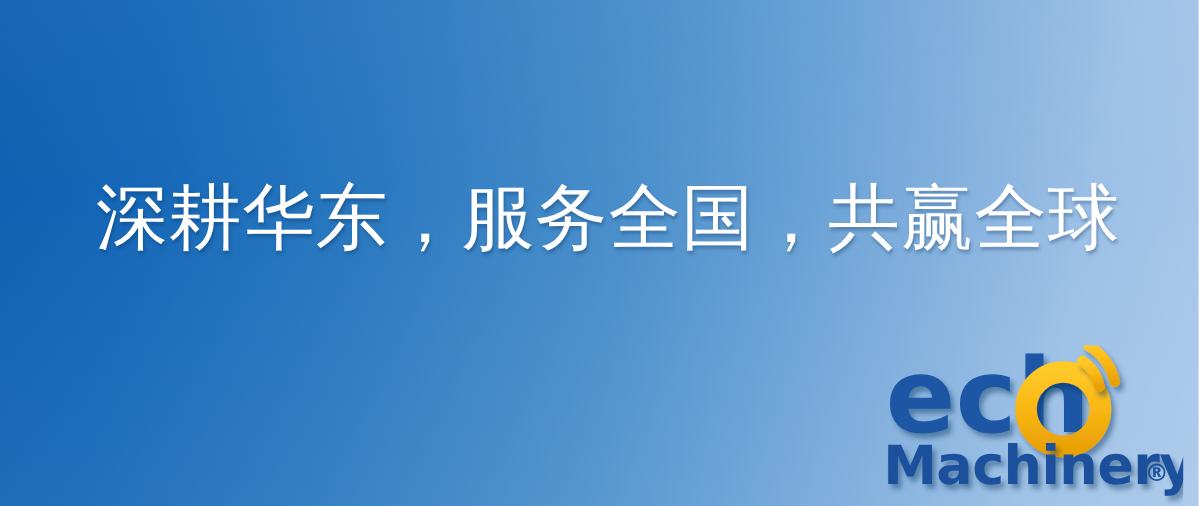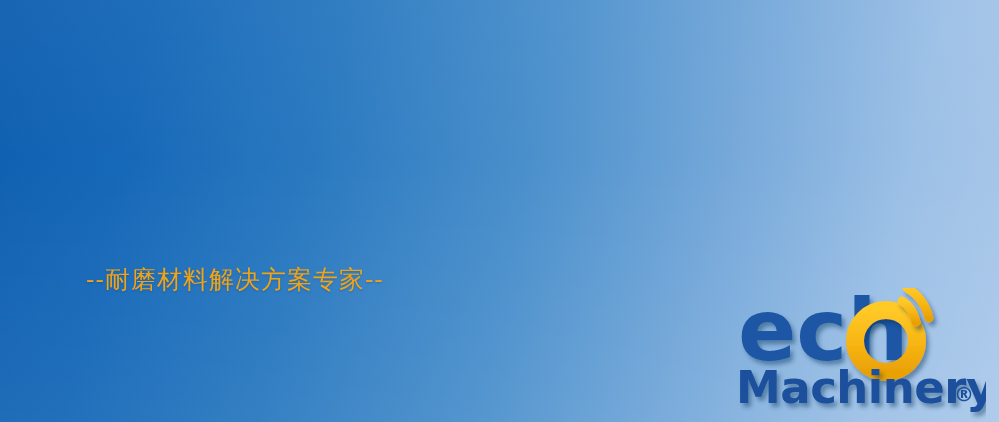--- a/index.html
+++ b/index.html
@@ -84,22 +84,22 @@
     fill:#1a4f9c;
   }
 </style>
 </head>
 <body>
 
 <div id="banner">
 
   <div id="sheen"></div>
 
+  <div id="headline">深耕华东，服务全国，共赢全球</div>
 
-  <div id="subtitle">--耐磨材料解决方案专家--</div>
 
   <div id="logo">
     <svg width="252" height="134" viewBox="0 0 252 134" xmlns="http://www.w3.org/2000/svg">
       <defs>
         <filter id="dropsh" x="-30%" y="-30%" width="180%" height="180%">
           <feDropShadow dx="3" dy="4" stdDeviation="2.2" flood-color="#0d2d55" flood-opacity="0.42"></feDropShadow>
         </filter>
         <linearGradient id="goldgrad" x1="0" y1="0" x2="0" y2="1">
           <stop offset="0%" stop-color="#ffc928"></stop>
           <stop offset="55%" stop-color="#f7b512"></stop>

